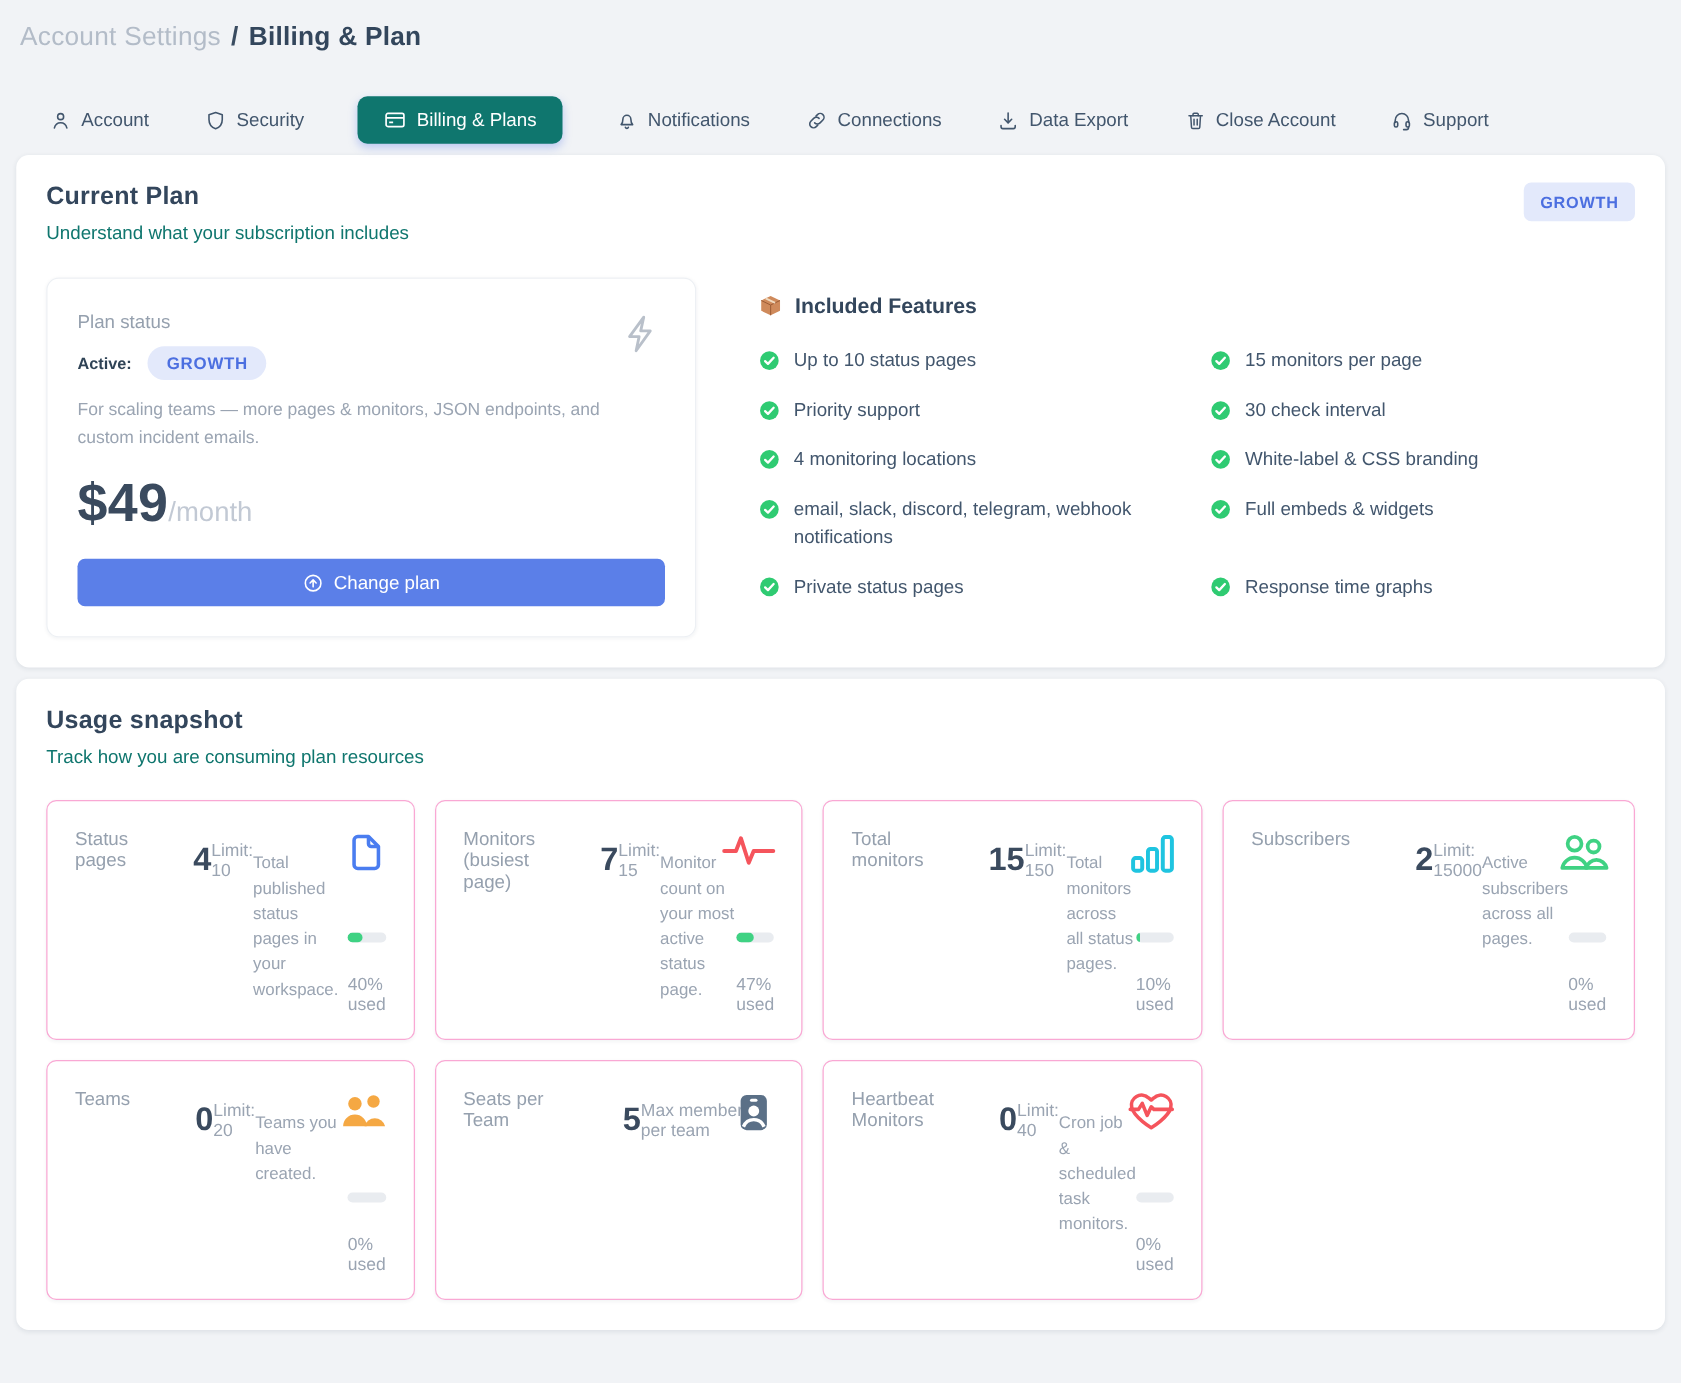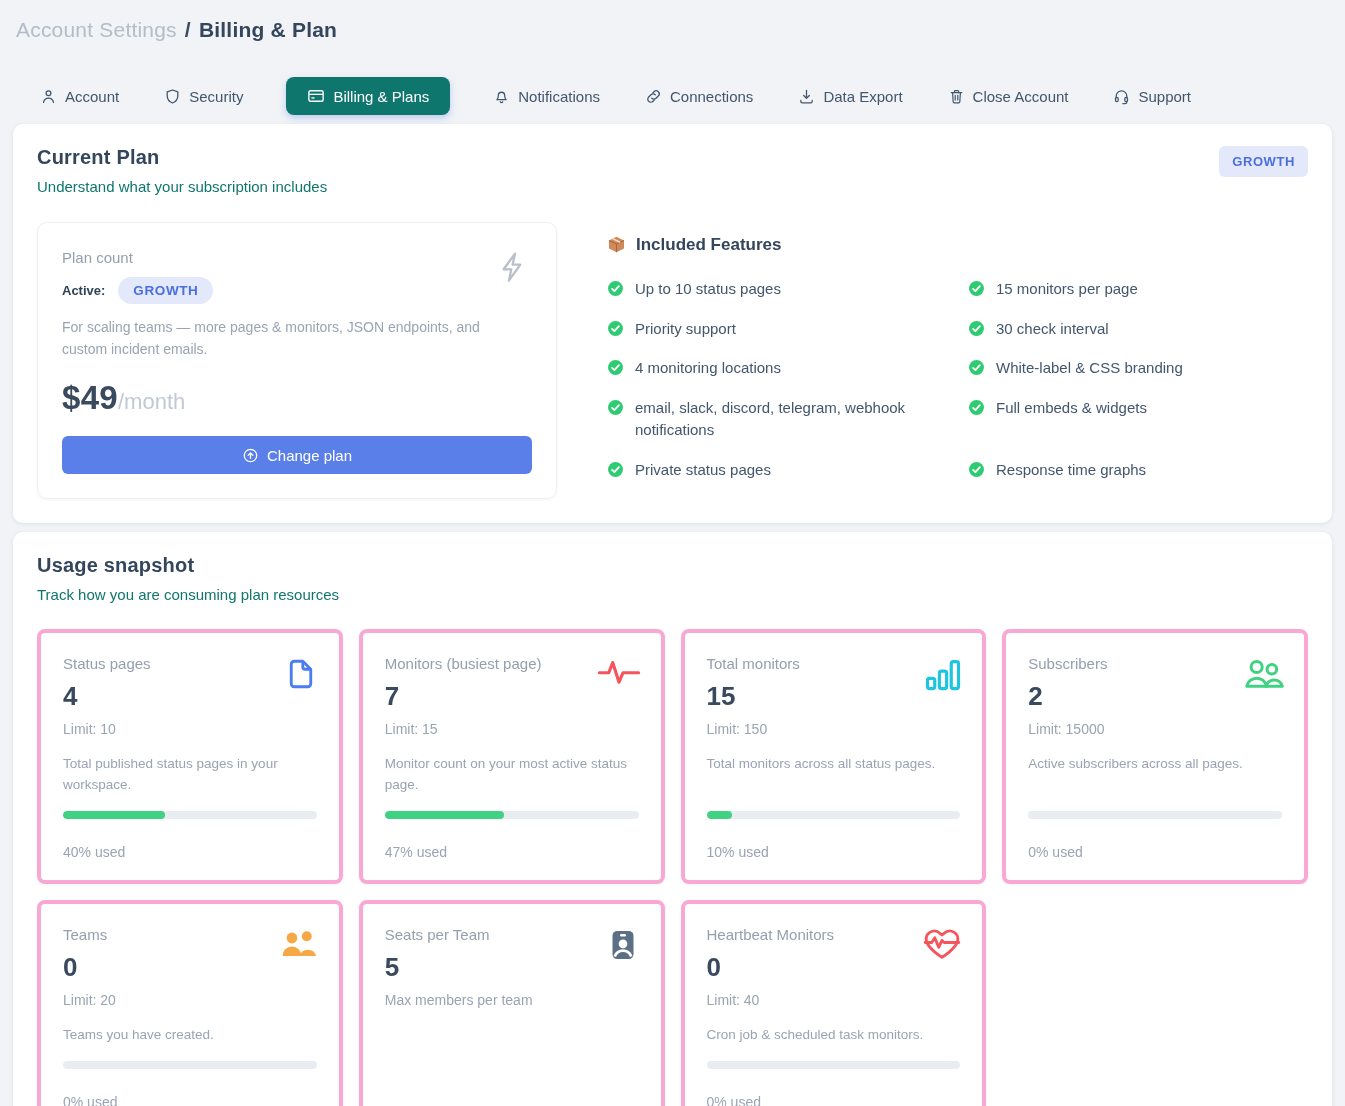--- a/index.html
+++ b/index.html
@@ -43,42 +43,42 @@
                  padding: 26px 24px 24px; position: relative;
                  box-shadow: 0 1px 3px rgba(25,40,65,.05); }
   .bolt { position: absolute; top: 26px; right: 26px; }
   .status-label { font-size: 15px; color: #95a0ae; }
   .status-row { display: flex; align-items: center; gap: 13px; margin-top: 11px; }
   .status-state { font-size: 13px; font-weight: 700; color: #2f4356; }
   .status-pill { background: #e3e9fb; color: #4c6fe0; font-size: 13.5px; font-weight: 600;
                  letter-spacing: .6px; padding: 6px 15px; border-radius: 16px; }
   .status-desc { font-size: 14px; color: #9aa4b2; line-height: 1.55; margin-top: 13px; max-width: 420px; }
   .price-row { margin-top: 19px; display: flex; align-items: baseline; }
-  .price { font-size: 33px; font-weight: 700; color: #3a4a5e; letter-spacing: .3px; }
+  .price { font-size: 43px; font-weight: 700; color: #3a4a5e; letter-spacing: .3px; }
   .period { font-size: 22px; color: #c2c9d4; font-weight: 400; }
   .change-btn { margin-top: 19px; width: 100%; background: #5b7fe8; color: #fff; border: none;
                 border-radius: 6px; height: 38px; font-size: 15px; font-family: inherit;
                 display: flex; align-items: center; justify-content: center; gap: 8px; cursor: pointer; }
   .btn-ic { display: inline-flex; }
 
   
   .features { flex: 1; padding-top: 13px; }
   .features-header { display: flex; gap: 10px; font-size: 17px;
                      font-weight: 700; color: #33465c; }
   .pkg { display: inline-flex; }
   .features-grid { display: grid; grid-template-columns: 1fr 1fr; column-gap: 22px;
                    row-gap: 17px; margin-top: 23px; max-width: 700px; }
   .feature { display: flex; align-items: flex-start; gap: 11px; font-size: 15px;
              color: #42566d; line-height: 1.5; }
   .feature-check { display: inline-flex; margin-top: 2px; flex: none; }
 
   
   .usage-grid { display: grid; grid-template-columns: repeat(4, 1fr); gap: 16px; margin-top: 26px; }
-  .ucard { border: 4px solid #f9a8d4; border-radius: 8px; padding: 22px 22px 20px;
-           position: relative; display: flex; flex-direction: column; min-height: 192px;
+  .ucard { border: 1px solid #f9a8d4; border-radius: 8px; padding: 22px 22px 20px;
+           position: relative; display: flex; flex-direction: row; min-height: 192px;
            box-shadow: 0 1px 3px rgba(25,40,65,.05); background: #fff; }
   .ucard-icon { position: absolute; top: 22px; right: 20px; display: inline-flex; }
   .ucard-title { font-size: 15px; color: #95a0ae; padding-right: 52px; }
   .ucard-value { font-size: 26px; font-weight: 700; color: #3a4a5e; margin-top: 9px; }
   .ucard-limit { font-size: 14px; color: #9aa4b2; margin-top: 9px; }
   .ucard-desc { font-size: 13.5px; color: #9aa4b2; line-height: 1.5; margin-top: 17px; }
   .progress-block { margin-top: auto; padding-top: 16px; }
   .track { height: 8px; background: #e9ecf0; border-radius: 4px; overflow: hidden; }
   .progress-fill { height: 100%; background: #3fd283; border-radius: 4px; width: 0; }
   .percent { font-size: 14px; color: #9aa4b2; margin-top: 25px; }
@@ -189,21 +189,21 @@
         <div class="panel-sub">Understand what your subscription includes</div>
       </div>
       <span class="plan-badge">GROWTH</span>
     </div>
 
     <div class="plan-body">
       <div class="status-card">
         <span class="bolt"><svg width="34" height="36" viewBox="0 0 24 24" fill="none" stroke="#b9c0ca" stroke-width="1.6" stroke-linejoin="round">
               <path d="M13.4 2.6L5.4 13.6h5.4l-1.7 8 8-11.2h-5.4z"></path>
             </svg></span>
-        <div class="status-label">Plan count</div>
+        <div class="status-label">Plan status</div>
         <div class="status-row">
           <span class="status-state">Active:</span>
           <span class="status-pill">GROWTH</span>
         </div>
         <div class="status-desc">For scaling teams — more pages &amp; monitors, JSON endpoints, and custom incident emails.</div>
         <div class="price-row">
           <span class="price">$49</span>
           <span class="period">/month</span>
         </div>
         <button class="change-btn">

